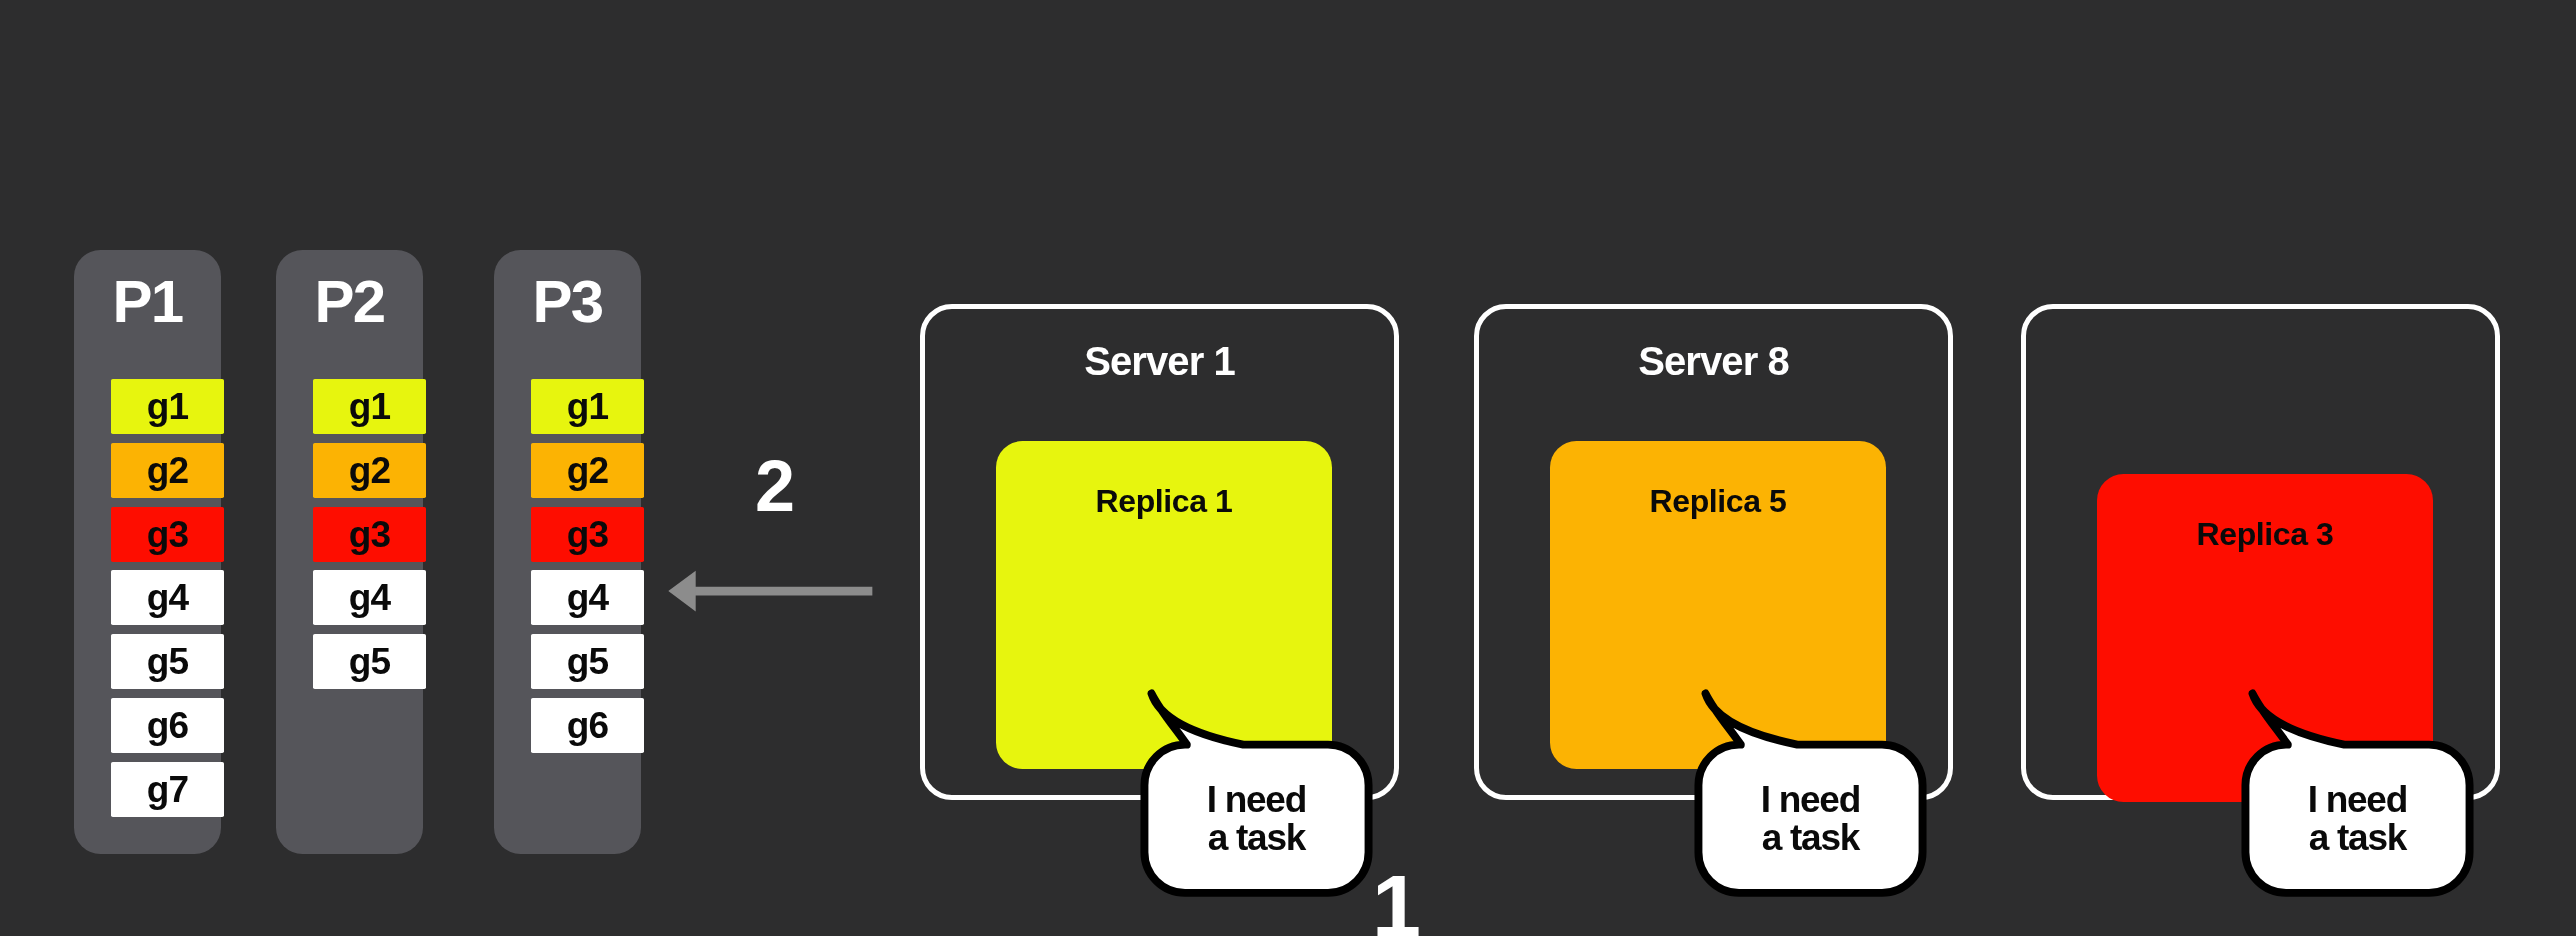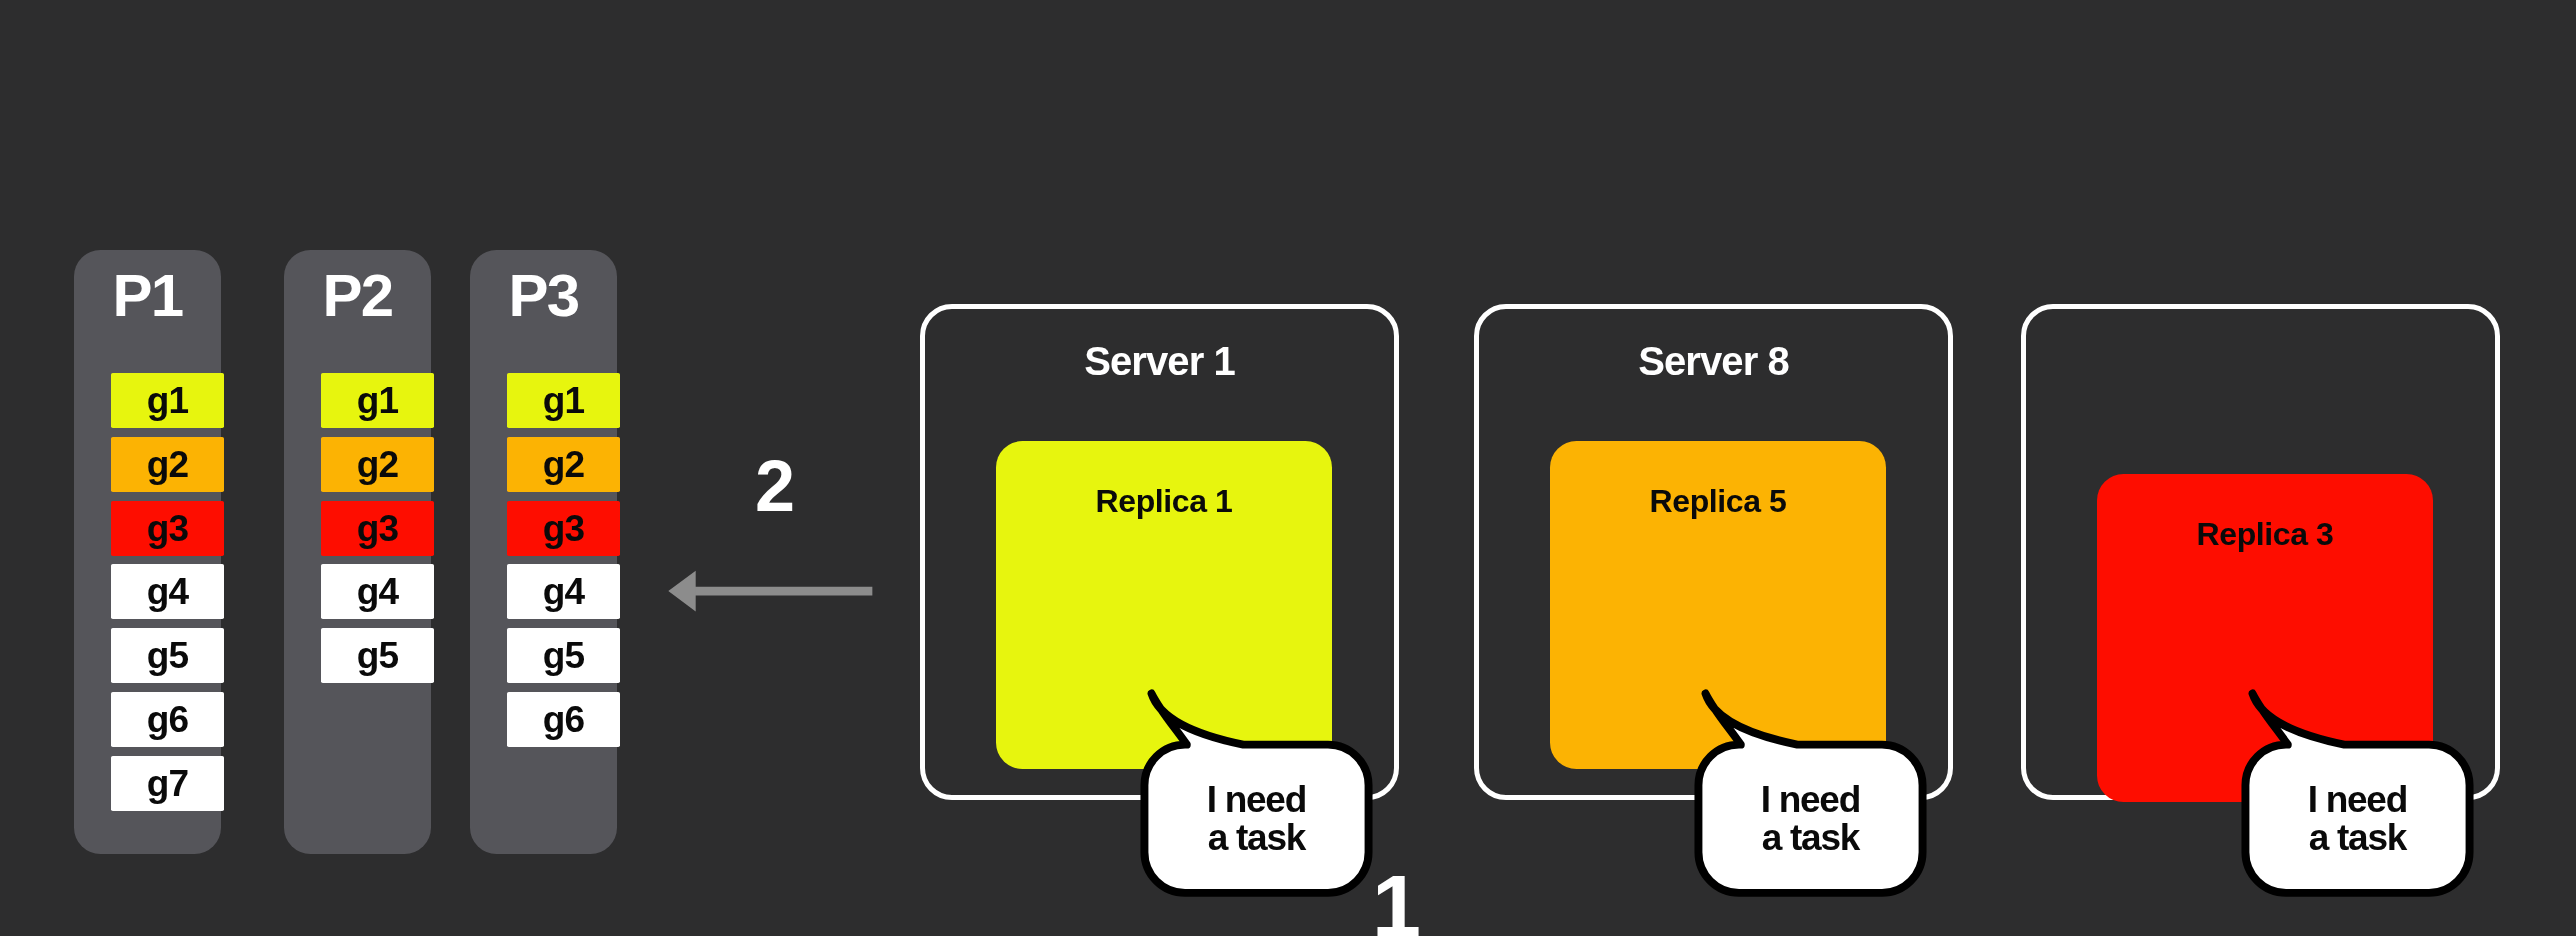--- a/index.html
+++ b/index.html
@@ -18,25 +18,25 @@
   .partitions { position: absolute; left: 0; top: 0; width: 100%; height: 100%; }
   .partition {
     position: absolute;
     top: 250px;
     width: 147px;
     height: 604px;
     background: var(--panel, #55555a);
     border-radius: 26.5px;
   }
   .partition:nth-child(1) { left: 74px; }
-  .partition:nth-child(2) { left: 284px; }
-  .partition:nth-child(3) { left: 470px; }
+  .partition:nth-child(2) { left: 276px; }
+  .partition:nth-child(3) { left: 494px; }
 
   .partition-title {
-    margin-top: 15px;
+    margin-top: 21px;
     height: 62px;
     line-height: 62px;
     text-align: center;
     color: var(--text-light, #ffffff);
     font-size: 60px;
     font-weight: bold;
     letter-spacing: -1.8px;
   }
   .task-list {
     margin-top: 46px;

